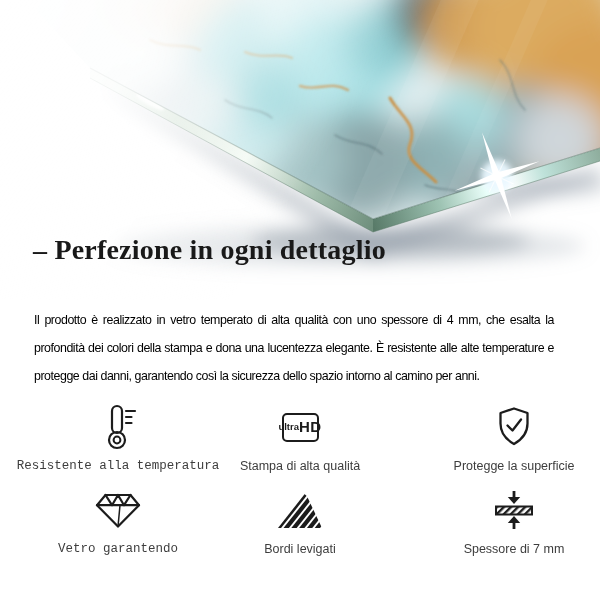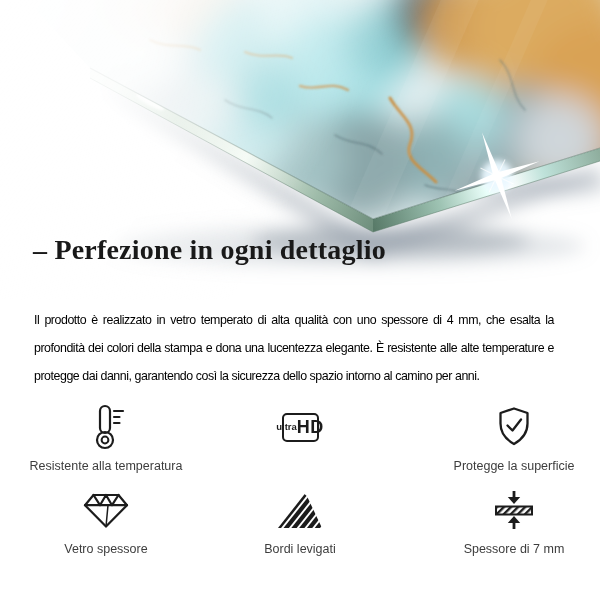--- a/index.html
+++ b/index.html
@@ -22,37 +22,37 @@
     position:absolute; left:34px; top:306px; width:520px;
     font-size:12.4px; line-height:28px; letter-spacing:-0.45px;
     color:#000000; text-align:justify;
   }
   .feature {
     position:absolute; width:200px;
     display:flex; flex-direction:column; align-items:center;
   }
   .f-r1 { top:402px; }
   .f-r2 { top:485px; }
-  .f-c1 { left:6px; }
+  .f-c1 { left:18px;font-family:Liberation Mono, monospace; }
   .f-c2 { left:200px; }
   .f-c3 { left:414px; }
   .icon-box {
     height:50px; display:flex; align-items:center; justify-content:center;
   }
   .feature-label {
     margin-top:7px; font-size:12.5px; line-height:15px;
     color:#3d3d3d; text-align:center; white-space:nowrap;
   }
   .uhd {
     width:37px; height:29px; border:2.5px solid #1c1c1c; border-radius:5px;
     background:#ffffff; color:#1c1c1c;
     display:flex; flex-direction:row; align-items:center; justify-content:center;
   }
   .uhd-top { font-size:9.5px; font-weight:700; line-height:10px; }
-  .uhd-bottom { font-size:18px; font-weight:700; line-height:14px; letter-spacing:0.5px; }
+  .uhd-bottom { font-size:15px; font-weight:700; line-height:14px; letter-spacing:0.5px; }
   svg.icon { display:block; }
 </style>
 </head>
 <body>
 
 <div class="hero">
 <svg width="600" height="300" viewBox="0 0 600 300">
   <defs>
     <clipPath id="panelClip">
           <polygon points="-30,-60 90,68 373,219 600,148 600,-60"></polygon>
@@ -186,20 +186,21 @@
   <div class="feature-label">Resistente alla temperatura</div>
 </div>
 
 <div class="feature f-r1 f-c2">
   <div class="icon-box">
     <div class="uhd">
       <span class="uhd-top">ultra</span>
       <span class="uhd-bottom">HD</span>
     </div>
   </div>
+  <div class="feature-label">Stampa di alta qualità</div>
 </div>
 
 <div class="feature f-r1 f-c3">
   <div class="icon-box">
     <svg class="icon" width="40" height="44" viewBox="0 0 40 44" fill="none" stroke="#1c1c1c" stroke-width="2.3" stroke-linecap="round" stroke-linejoin="round">
       <path d="M20,3.5 L33.5,8 V18.5 C33.5,28.5 28,34.5 20,39 C12,34.5 6.5,28.5 6.5,18.5 V8 Z"></path>
       <path d="M13.5,20.5 L18.5,25.5 L27,14.5"></path>
     </svg>
   </div>
   <div class="feature-label">Protegge la superficie</div>
@@ -207,21 +208,21 @@
 
 <div class="feature f-r2 f-c1">
   <div class="icon-box">
     <svg class="icon" width="46" height="40" viewBox="0 0 46 40" fill="none" stroke="#1c1c1c" stroke-width="2.2" stroke-linecap="round" stroke-linejoin="round">
       <path d="M10.5,5 H35.5 L44,15.2 L23,36.5 L2,15.2 Z"></path>
       <line x1="2" y1="15.2" x2="44" y2="15.2"></line>
       <path d="M10.5,5 L17,15.2 L23,5 L29,15.2 L35.5,5"></path>
       <line x1="25" y1="15.2" x2="23" y2="36.5" stroke-width="1.5"></line>
     </svg>
   </div>
-  <div class="feature-label">Vetro spessore</div>
+  <div class="feature-label">Vetro garantendo</div>
 </div>
 
 <div class="feature f-r2 f-c2">
   <div class="icon-box">
     <svg class="icon" width="48" height="40" viewBox="0 0 48 40">
       <defs>
           <clipPath id="triClip">
             <polygon points="2,38 29.5,3 46,38"></polygon>
           </clipPath>
         </defs>

